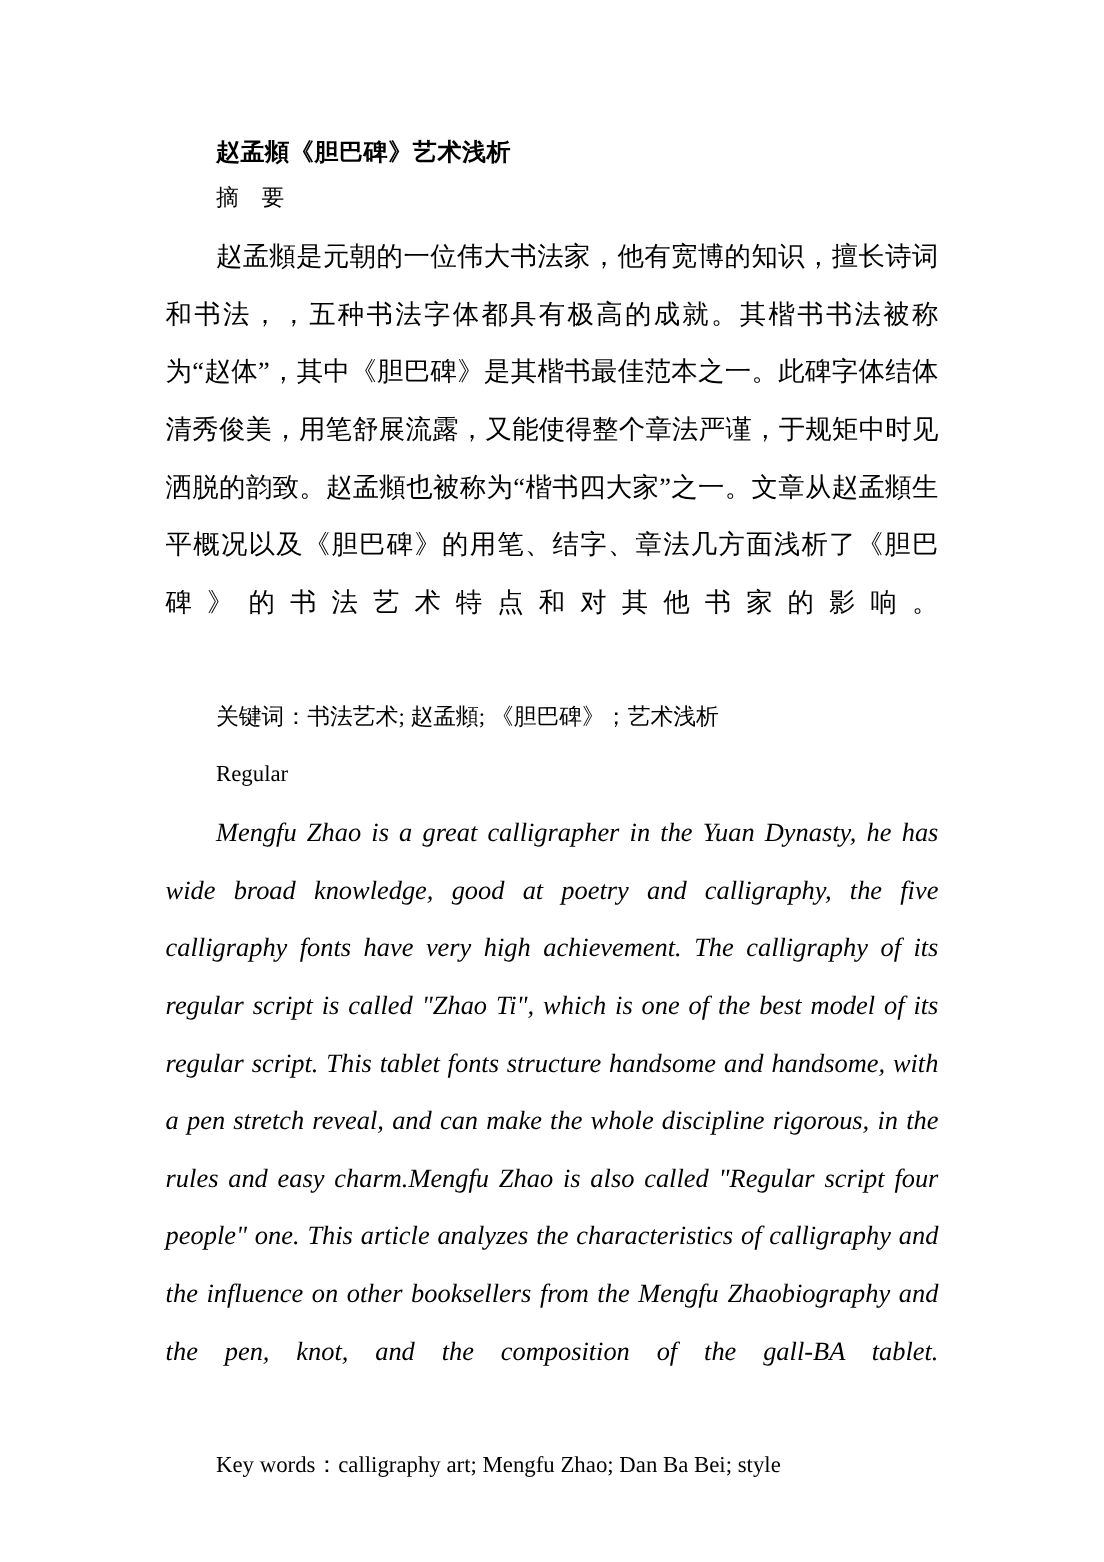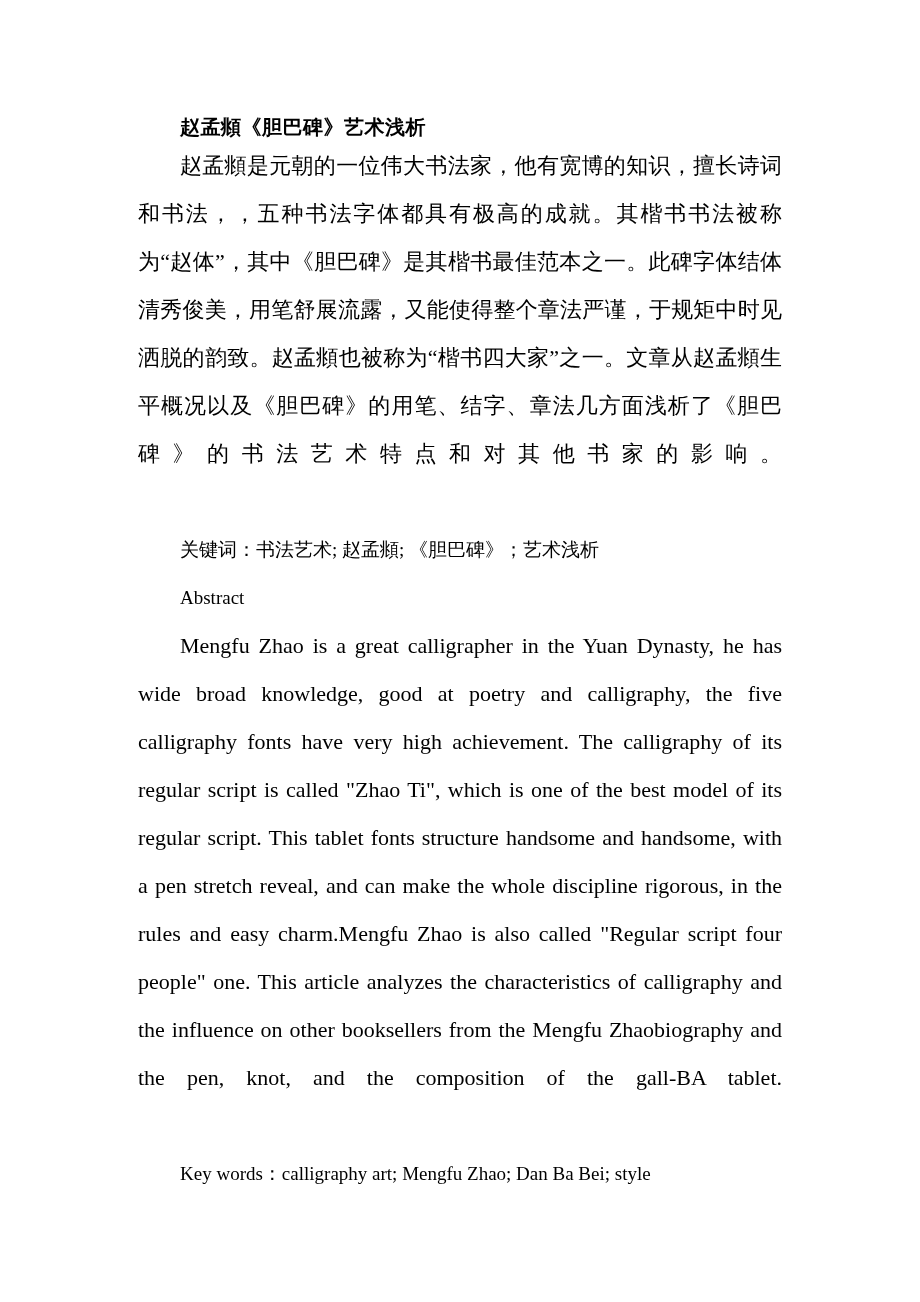--- a/index.html
+++ b/index.html
@@ -66,20 +66,21 @@
     text-justify: inter-ideograph;
     text-indent: 42px;
     word-spacing: 0px;
   }
   .para-cn {
     font-family: "Liberation Serif", "DejaVu Serif", serif;
     letter-spacing: 0px;
   }
   .para-en {
     font-family: "Liberation Serif", "DejaVu Serif", serif;
+    font-style: italic;
   }
   
   .para::after {
     content: "";
     display: inline-block;
     width: 100%;
   }
 
   
   .line {
@@ -93,25 +94,26 @@
   .line-en { font-family: "Liberation Serif", "DejaVu Serif", serif; }
 </style>
 </head>
 <body>
 
 <div class="page">
   <div class="content">
 
     <h1 class="doc-title">赵孟頫《胆巴碑》艺术浅析</h1>
 
+    <div class="section-label-cn">摘　要</div>
 
     <p class="para para-cn">赵孟頫是元朝的一位伟大书法家，他有宽博的知识，擅长诗词和书法，，五种书法字体都具有极高的成就。其楷书书法被称为“赵体”，其中《胆巴碑》是其楷书最佳范本之一。此碑字体结体清秀俊美，用笔舒展流露，又能使得整个章法严谨，于规矩中时见洒脱的韵致。赵孟頫也被称为“楷书四大家”之一。文章从赵孟頫生平概况以及《胆巴碑》的用笔、结字、章法几方面浅析了《胆巴碑》的书法艺术特点和对其他书家的影响。</p>
 
     <div class="line line-cn">关键词：书法艺术; 赵孟頫; 《胆巴碑》；艺术浅析</div>
 
-    <div class="section-label-en">Abstract</div>
+    <div class="section-label-en">Regular</div>
 
     <p class="para para-en">Mengfu Zhao is a great calligrapher in the Yuan Dynasty, he has wide broad knowledge, good at poetry and calligraphy, the five calligraphy fonts have very high achievement. The calligraphy of its regular script is called "Zhao Ti", which is one of the best model of its regular script. This tablet fonts structure handsome and handsome, with a pen stretch reveal, and can make the whole discipline rigorous, in the rules and easy charm.Mengfu Zhao is also called "Regular script four people" one. This article analyzes the characteristics of calligraphy and the influence on other booksellers from the Mengfu Zhaobiography and the pen, knot, and the composition of the gall-BA tablet.</p>
 
     <div class="line line-en">Key words：calligraphy art; Mengfu Zhao; Dan Ba Bei; style</div>
 
   </div>
 </div>
 
 </body></html>

